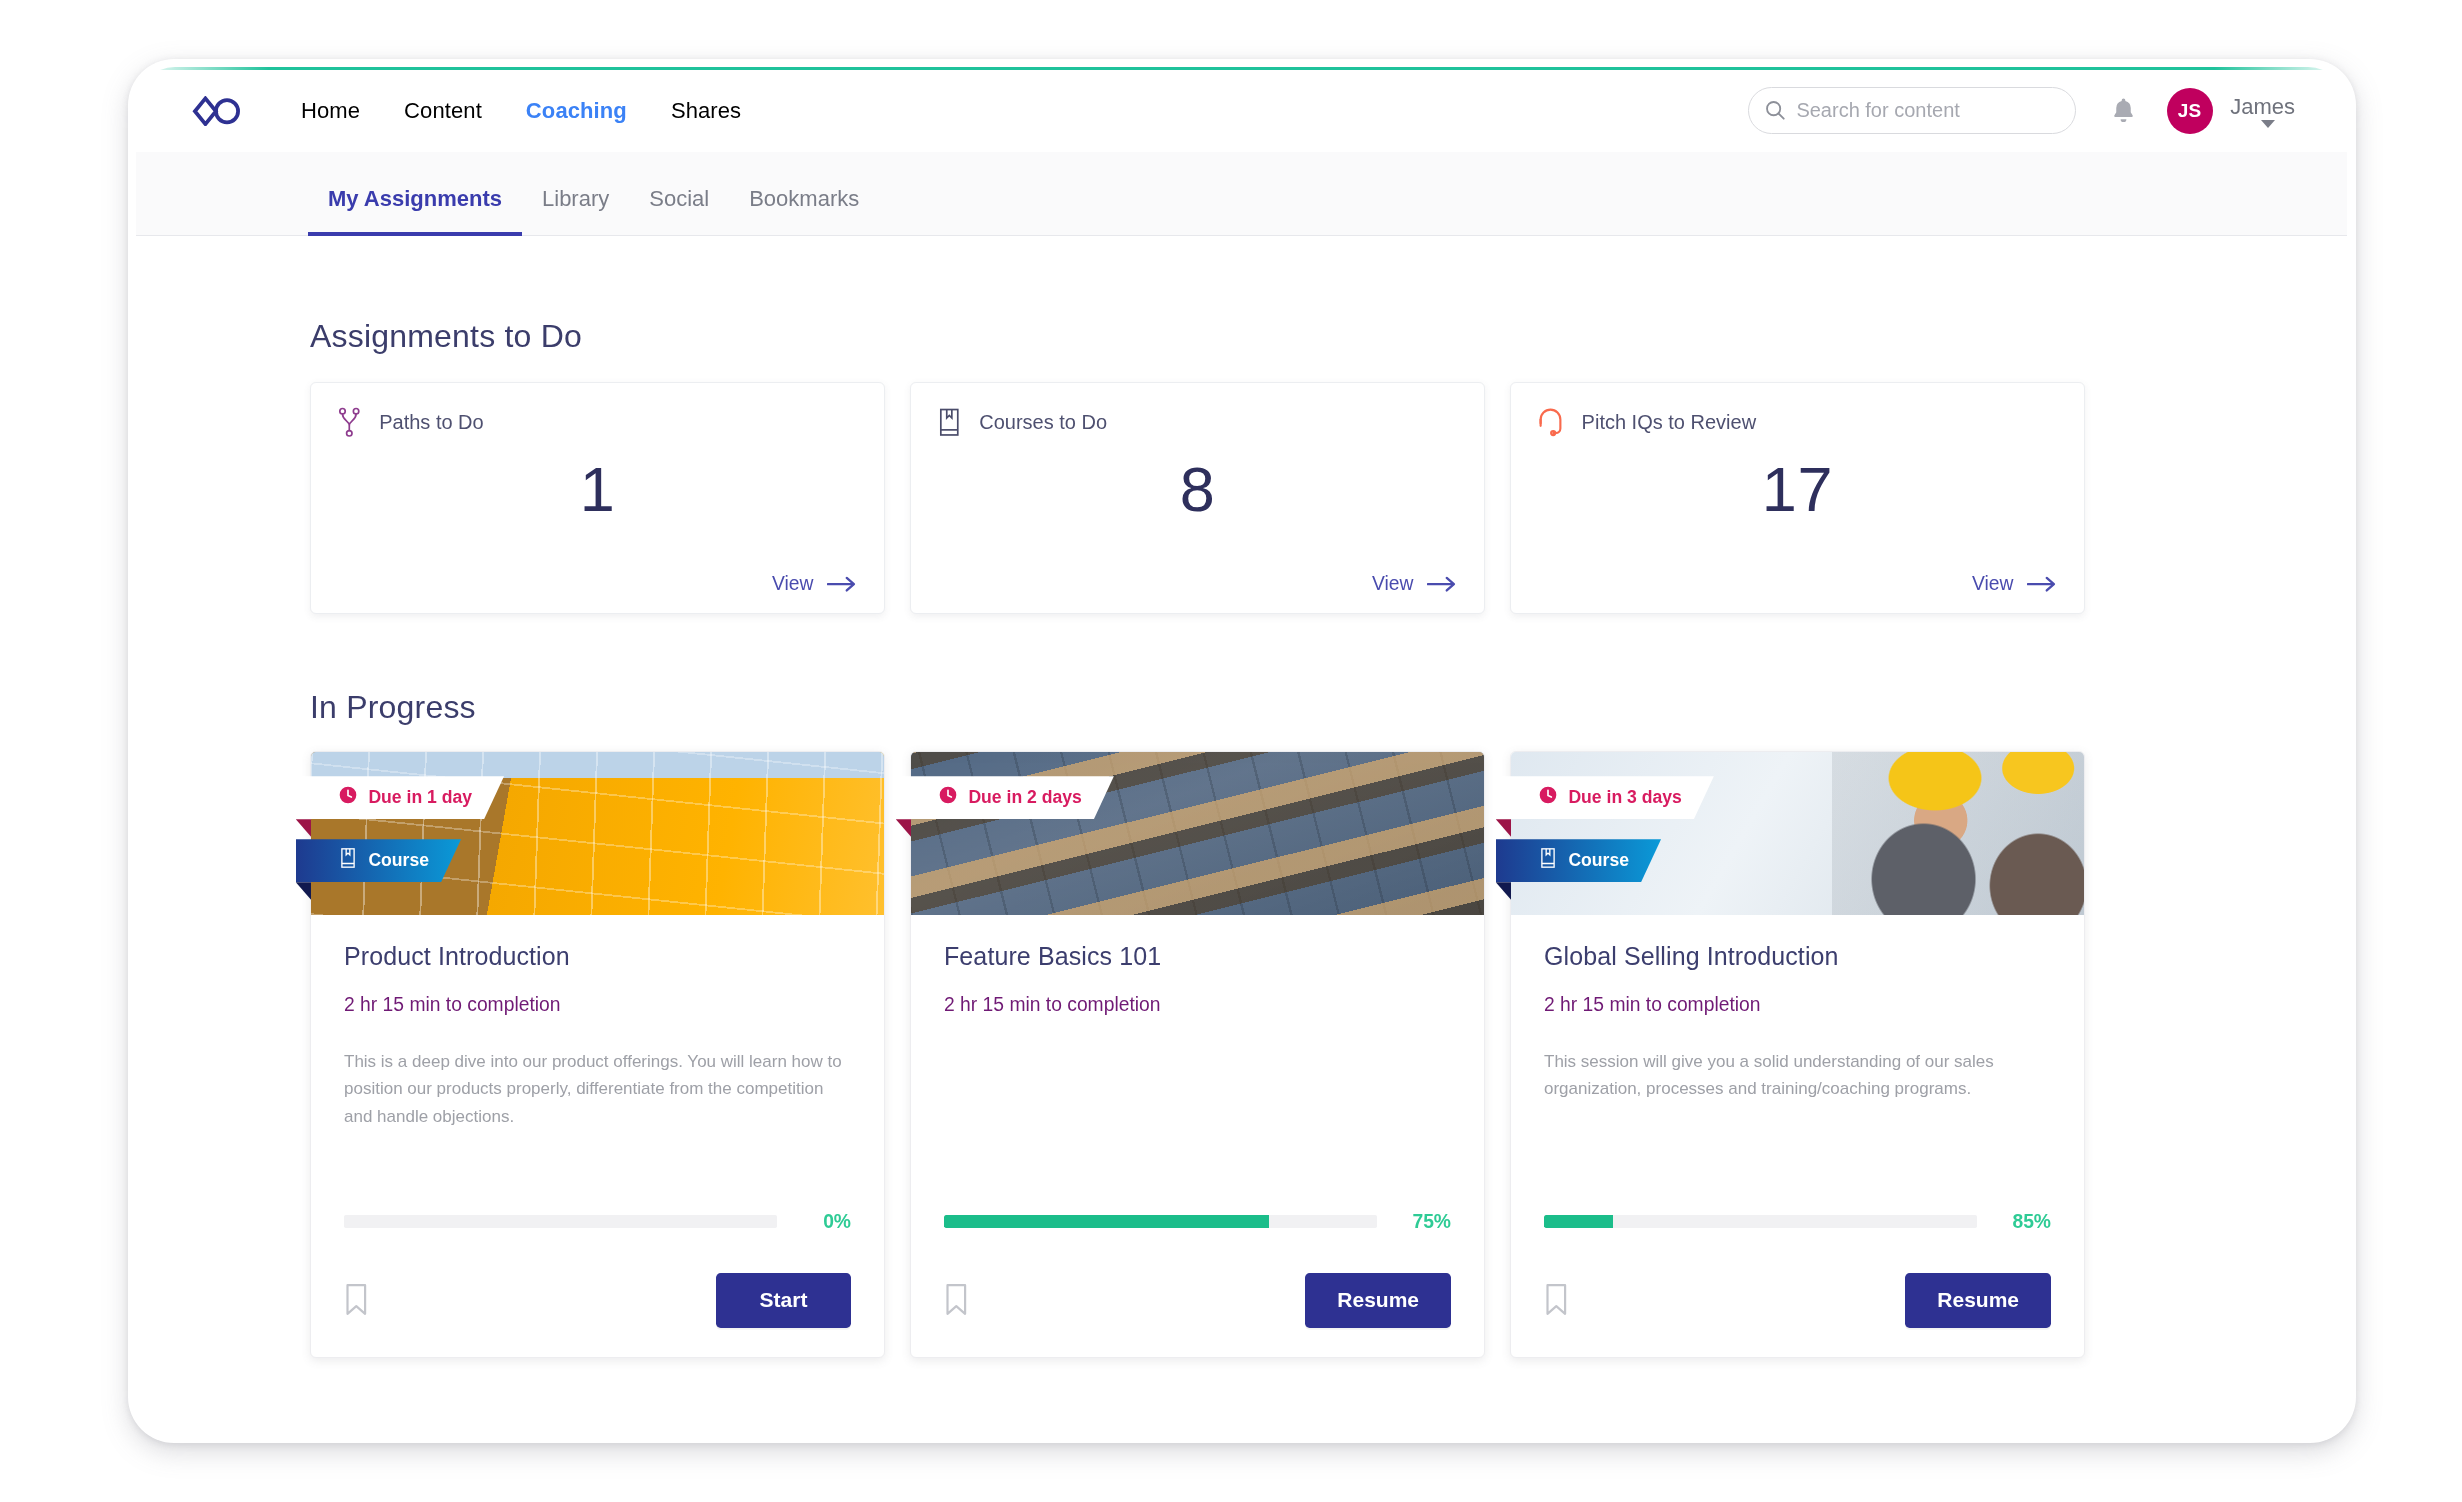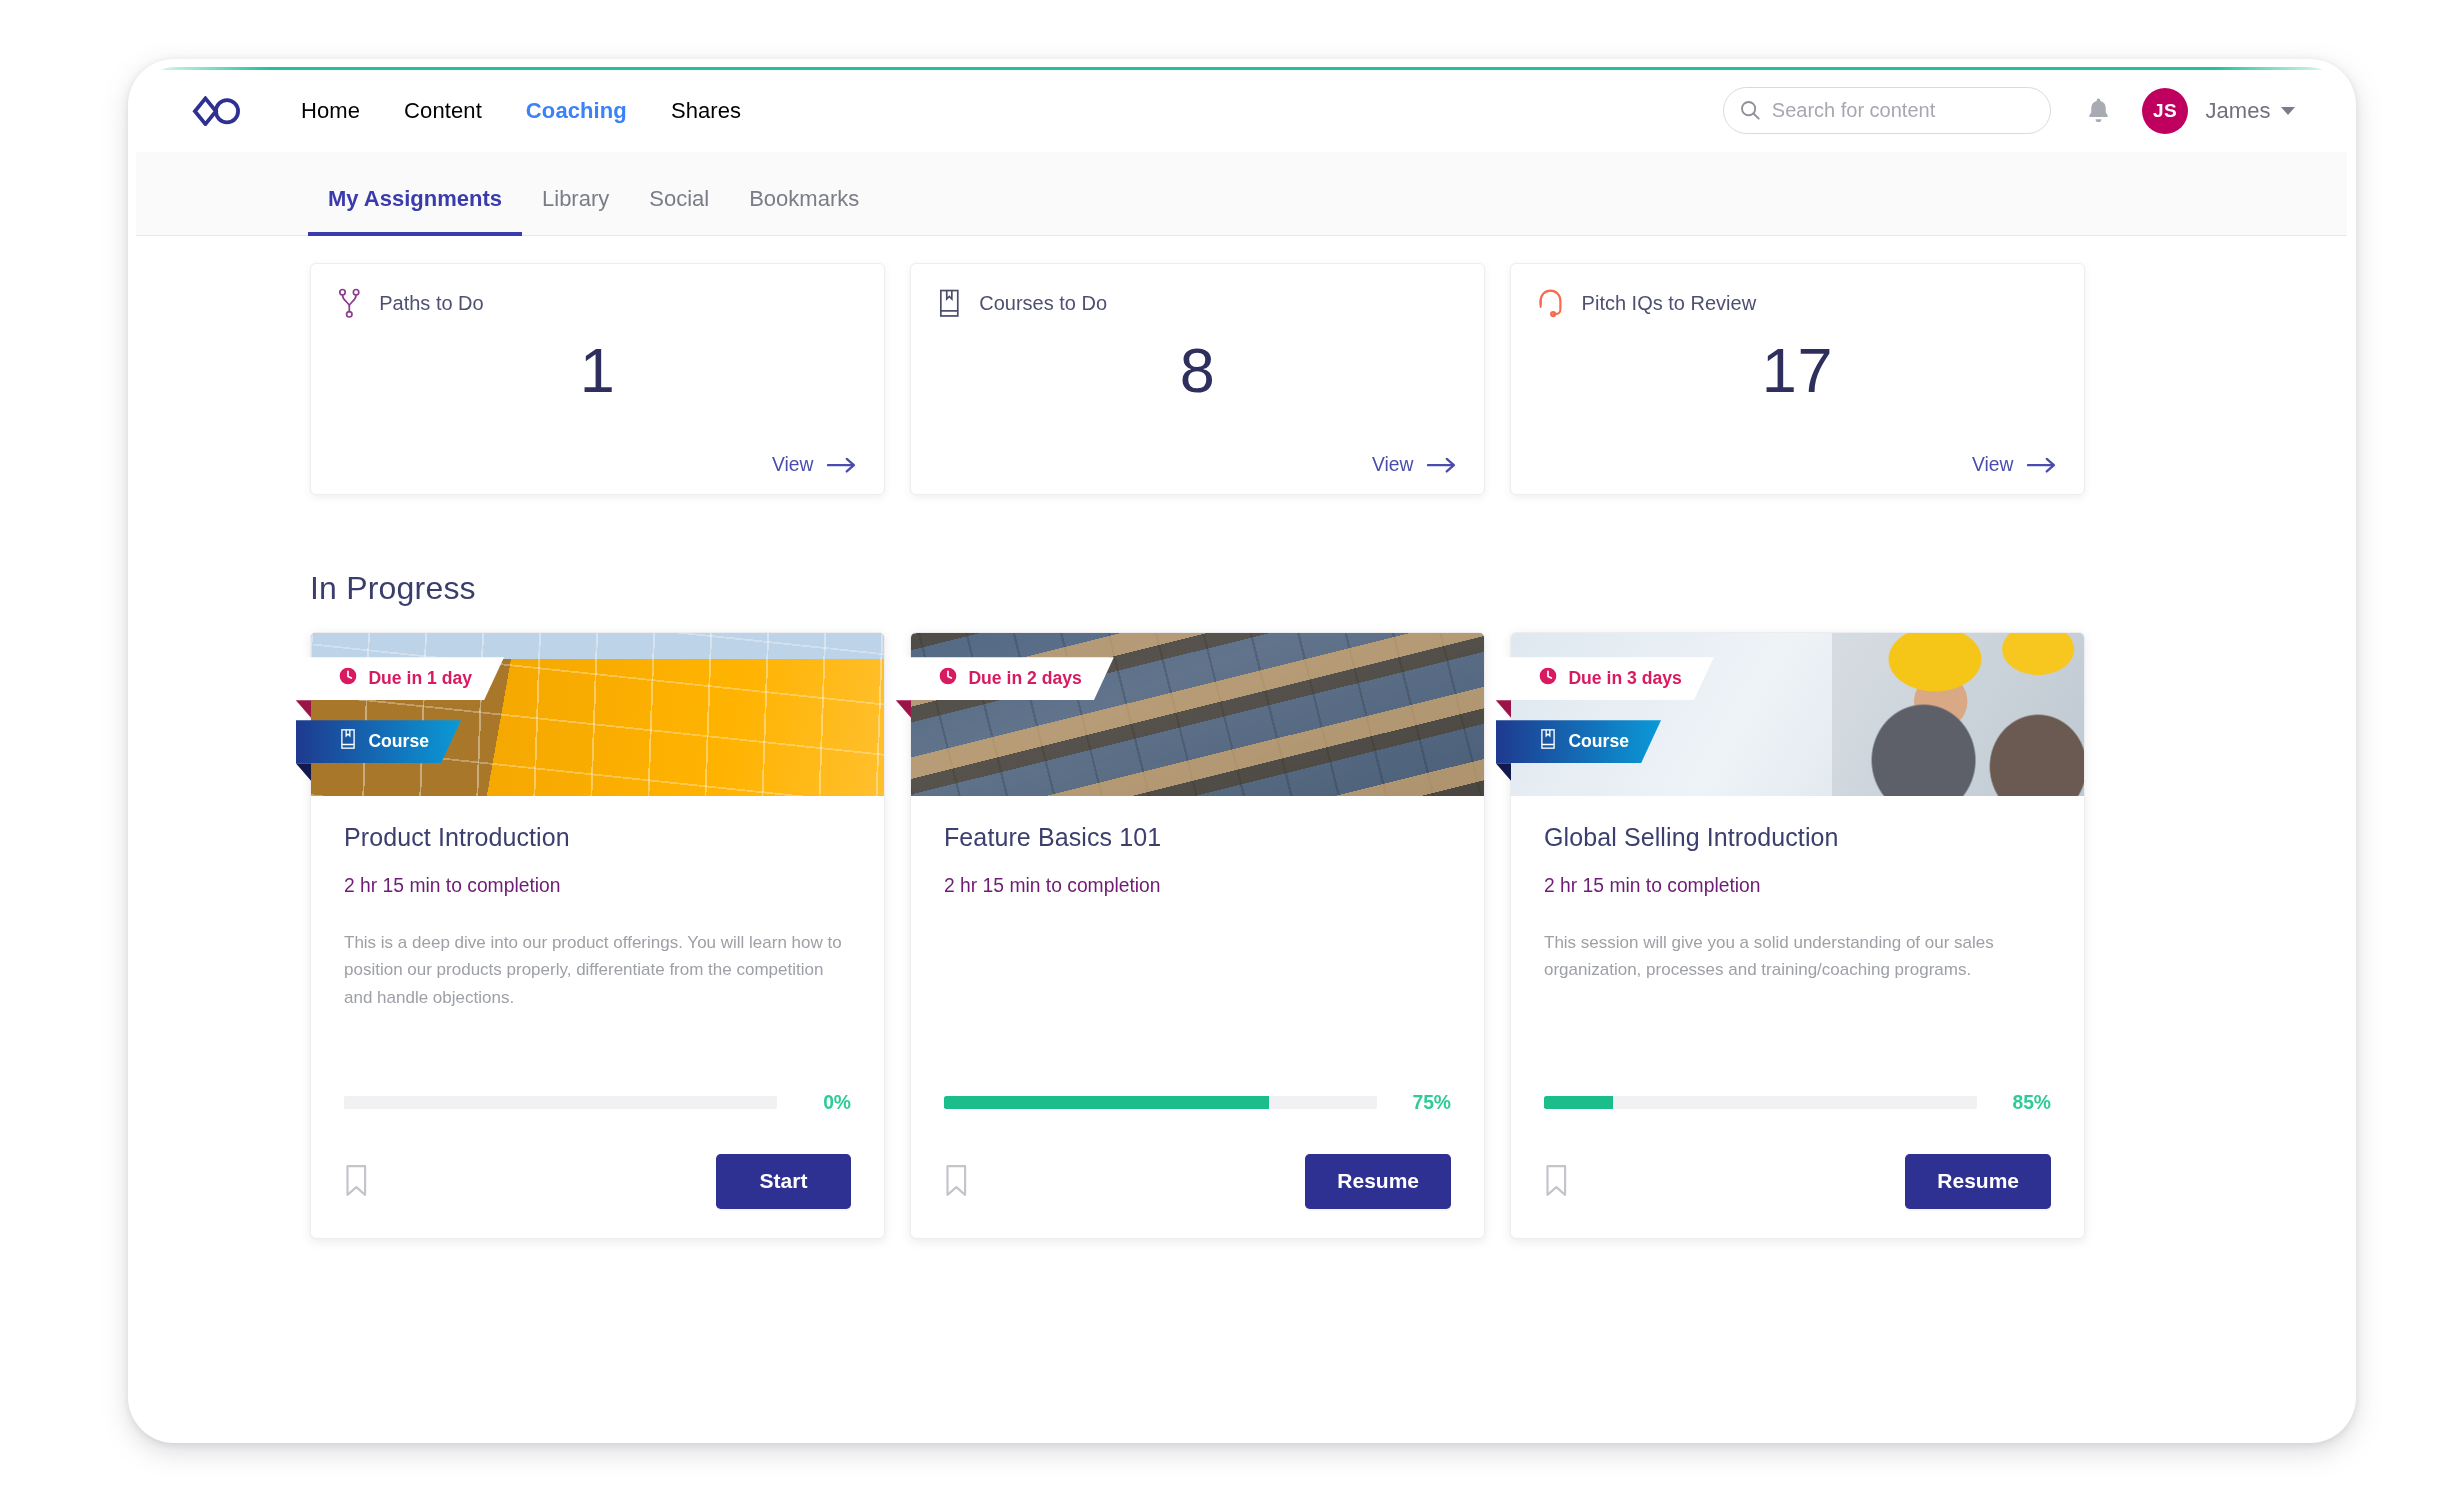--- a/index.html
+++ b/index.html
@@ -101,20 +101,21 @@
     color: #fff; font-size: 19px; font-weight: bold;
     display: flex; align-items: center; justify-content: center;
     letter-spacing: 0.3px;
     cursor: pointer;
   }
   .username {
     margin-left: 17.6px;
     font-size: 22px; color: #6f727c;
     display: flex; align-items: center;
     cursor: pointer;
+    flex-direction: column;
   }
   .username .caret {
     margin-left: 10.6px;
     width: 0; height: 0;
     border-left: 7.6px solid transparent;
     border-right: 7.6px solid transparent;
     border-top: 8.8px solid #7a7d88;
   }
 
   
@@ -399,20 +400,21 @@
 
     <div class="subnav">
       <div class="tab active">My Assignments</div>
       <div class="tab">Library</div>
       <div class="tab">Social</div>
       <div class="tab">Bookmarks</div>
     </div>
 
     <div class="main">
 
+      <div class="section-title">Assignments to Do</div>
 
       <div class="cards-row">
 
         <div class="stat-card">
           <div class="stat-head">
             <span>
               <svg width="24.6" height="30.5" viewBox="0 0 28 36" fill="none" stroke="#8e3c8e" stroke-width="2">
                 <circle cx="6" cy="5" r="3.2"></circle>
                   <circle cx="22" cy="5" r="3.2"></circle>
                   <circle cx="14" cy="31" r="3.2"></circle>

